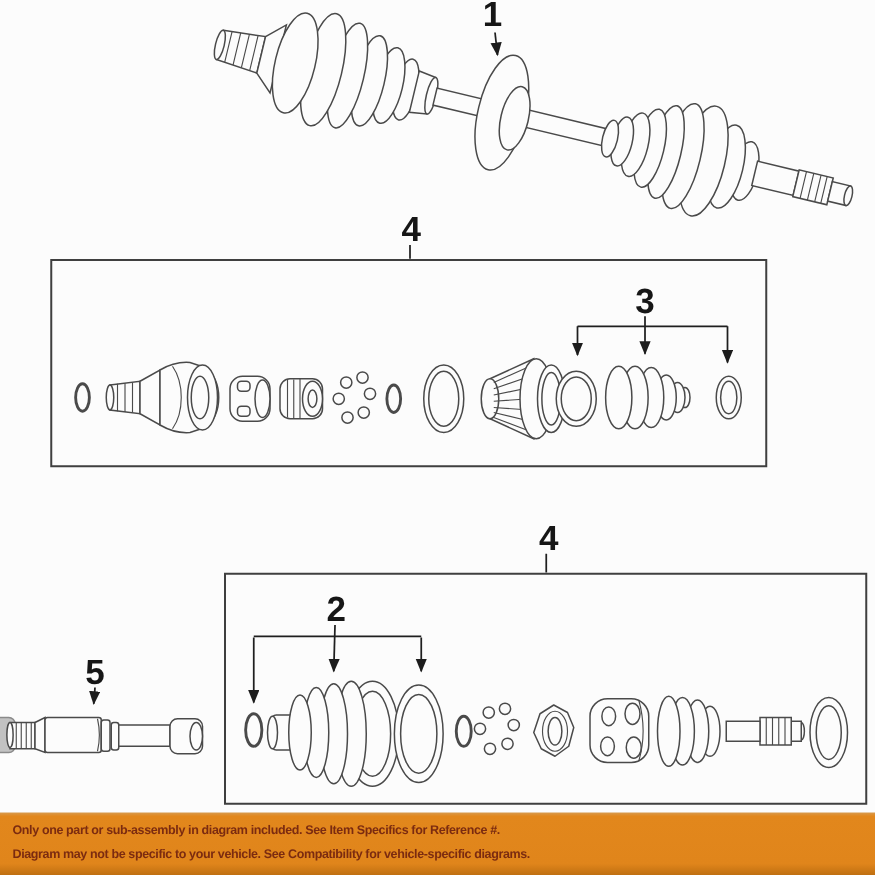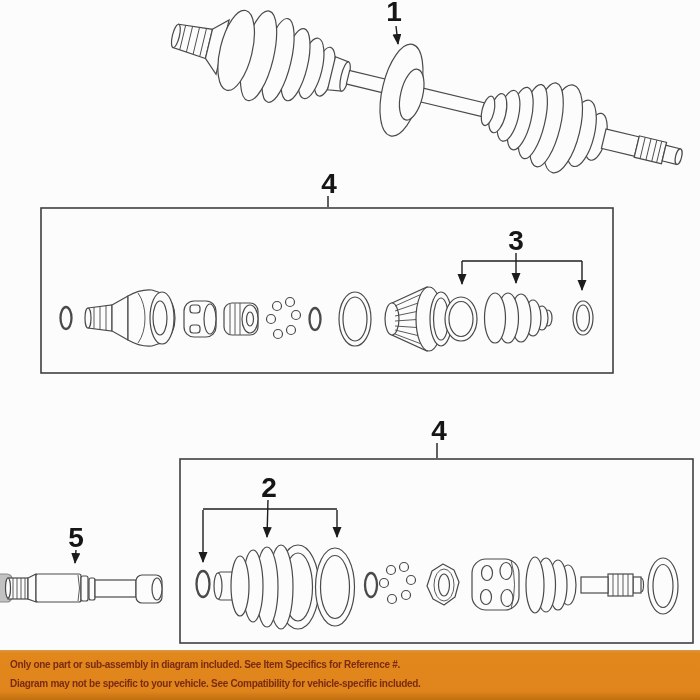--- a/index.html
+++ b/index.html
@@ -258,16 +258,16 @@
   <g>
     <path class="lead" d="M203,509 H337"></path>
     <path class="lead" d="M268,500 L267,537" marker-end="url(#ah)"></path>
     <path class="lead" d="M203,510 V562" marker-end="url(#ah)"></path>
     <path class="lead" d="M337,510 V537" marker-end="url(#ah)"></path>
   </g>
 </svg>
 
 <div class="banner">
   <div>Only one part or sub-assembly in diagram included. See Item Specifics for Reference #.</div>
-  <div>Diagram may not be specific to your vehicle. See Compatibility for vehicle-specific included.</div>
+  <div>Diagram may not be specific to your vehicle. See Compatibility for vehicle-specific diagrams.</div>
 </div>
 
 </div>
 
 </body></html>

